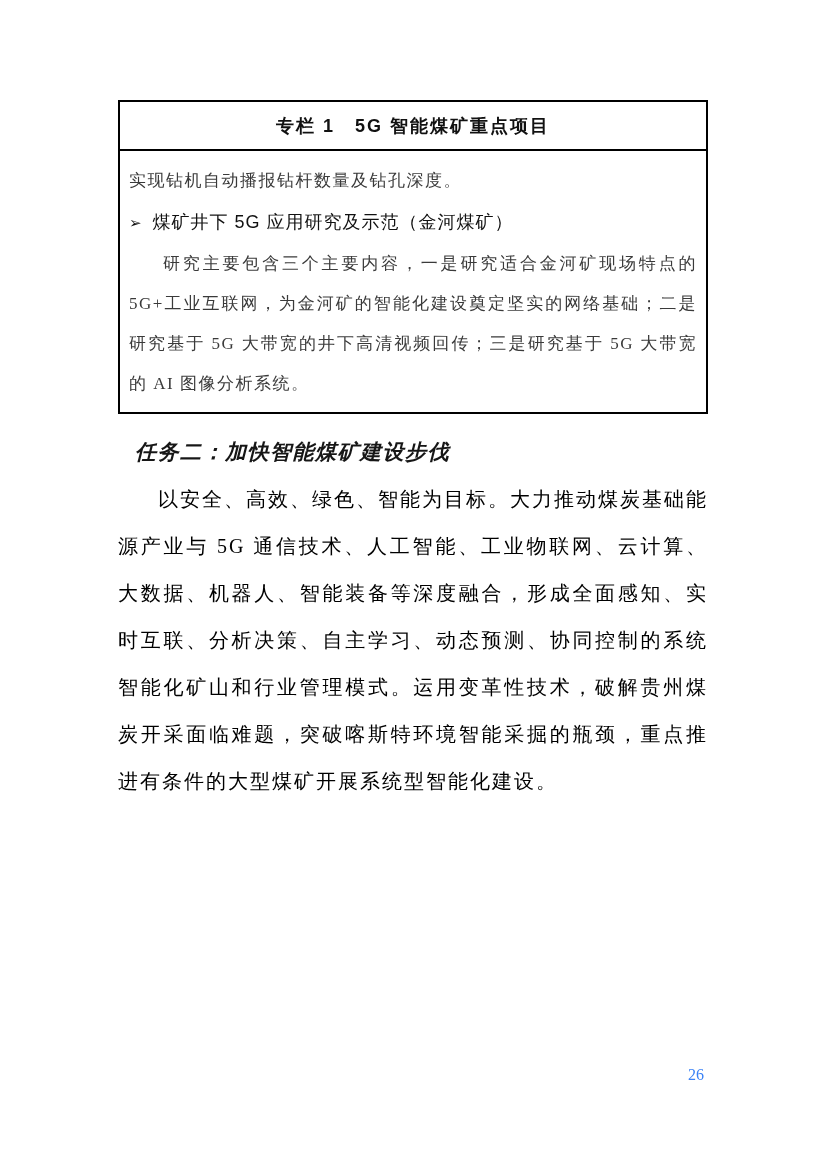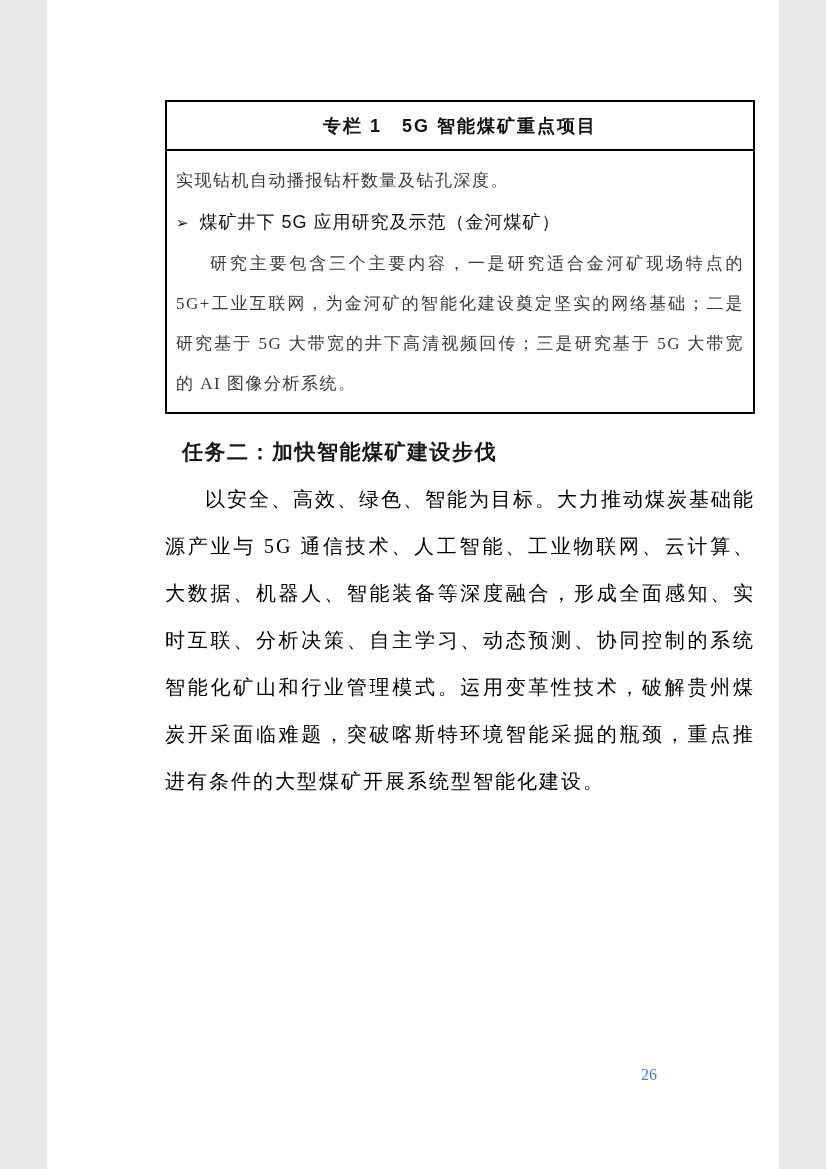--- a/index.html
+++ b/index.html
@@ -1,19 +1,19 @@
 <!DOCTYPE html>
 <html><head>
 <meta charset="utf-8">
 <style>
   * { margin: 0; padding: 0; box-sizing: border-box; }
   html, body { background: #e8e8e8; }
   .page {
     position: relative;
-    width: 732px;
+    width: 826px;
     height: 1169px;
     margin: 0 auto;
     background: #ffffff;
     font-family: "Liberation Serif", "DejaVu Serif", serif;
     color: #3a3a3a;
     overflow: hidden;
     padding-left: 28px;
   }
   .content {
     position: absolute;
@@ -61,20 +61,21 @@
     text-align: justify;
     text-indent: 2em;
   }
   .section-heading {
     font-family: "Liberation Sans", "DejaVu Sans", sans-serif;
     font-weight: bold;
     font-size: 21px;
     color: #161616;
     letter-spacing: 1.5px;
     margin: 24px 0 10px 17px;
+    font-style: italic;
   }
   .body-para {
     font-size: 20px;
     line-height: 47px;
     letter-spacing: 2px;
     text-align: justify;
     text-indent: 2em;
     color: #000000;
   }
   .page-number {

